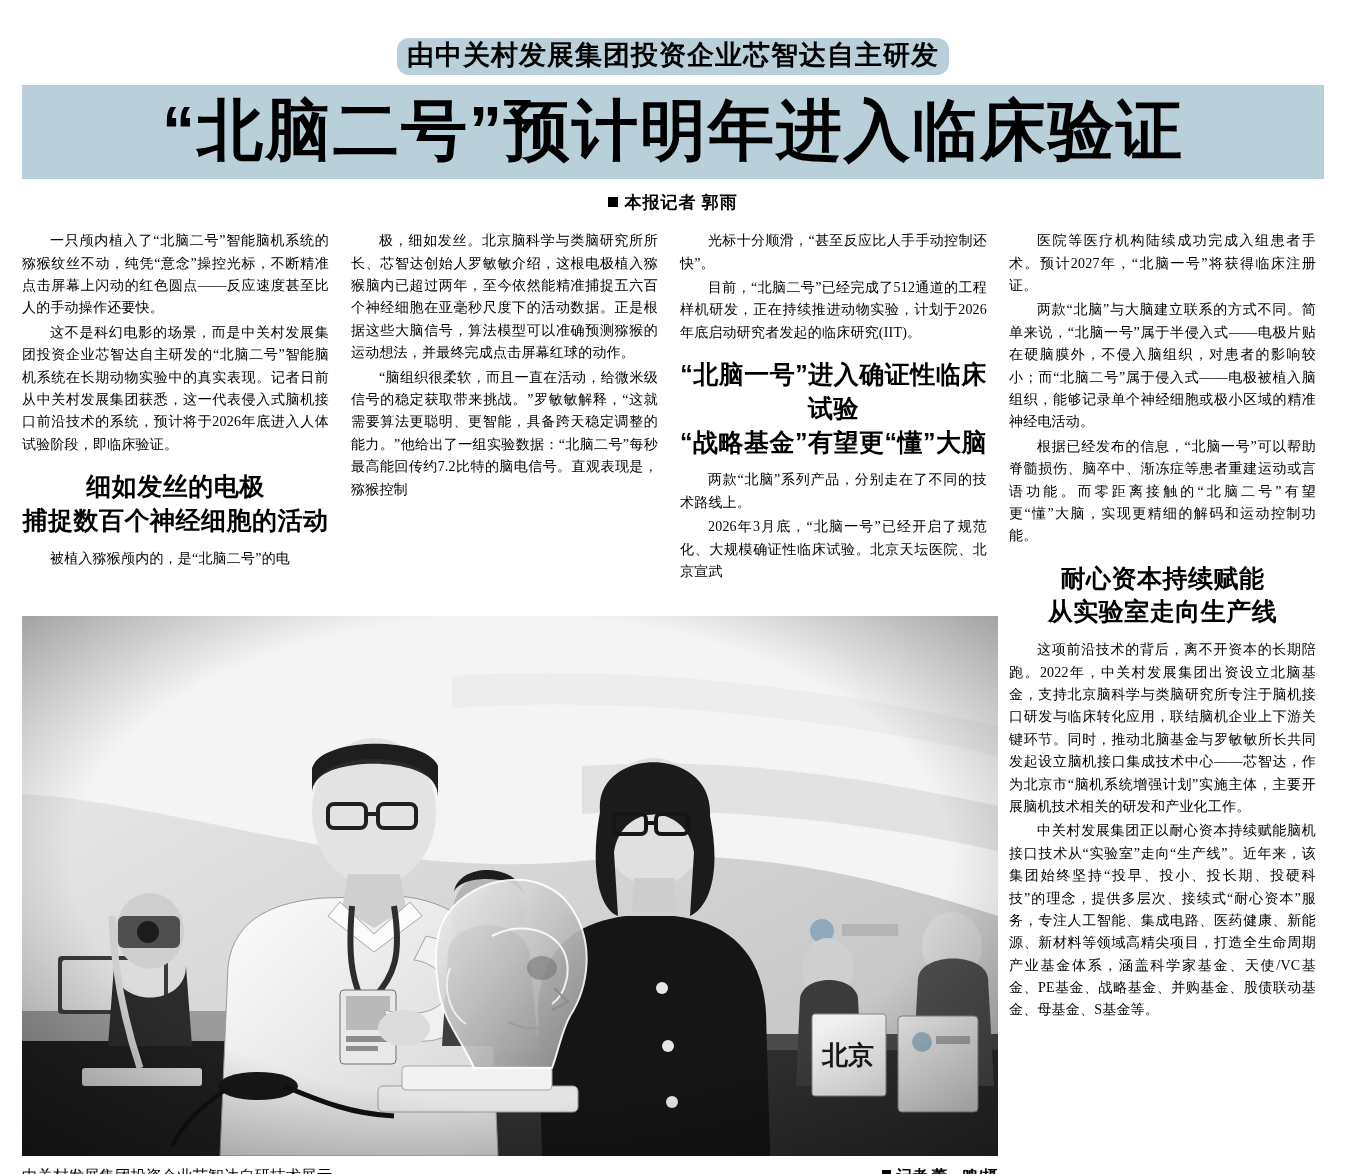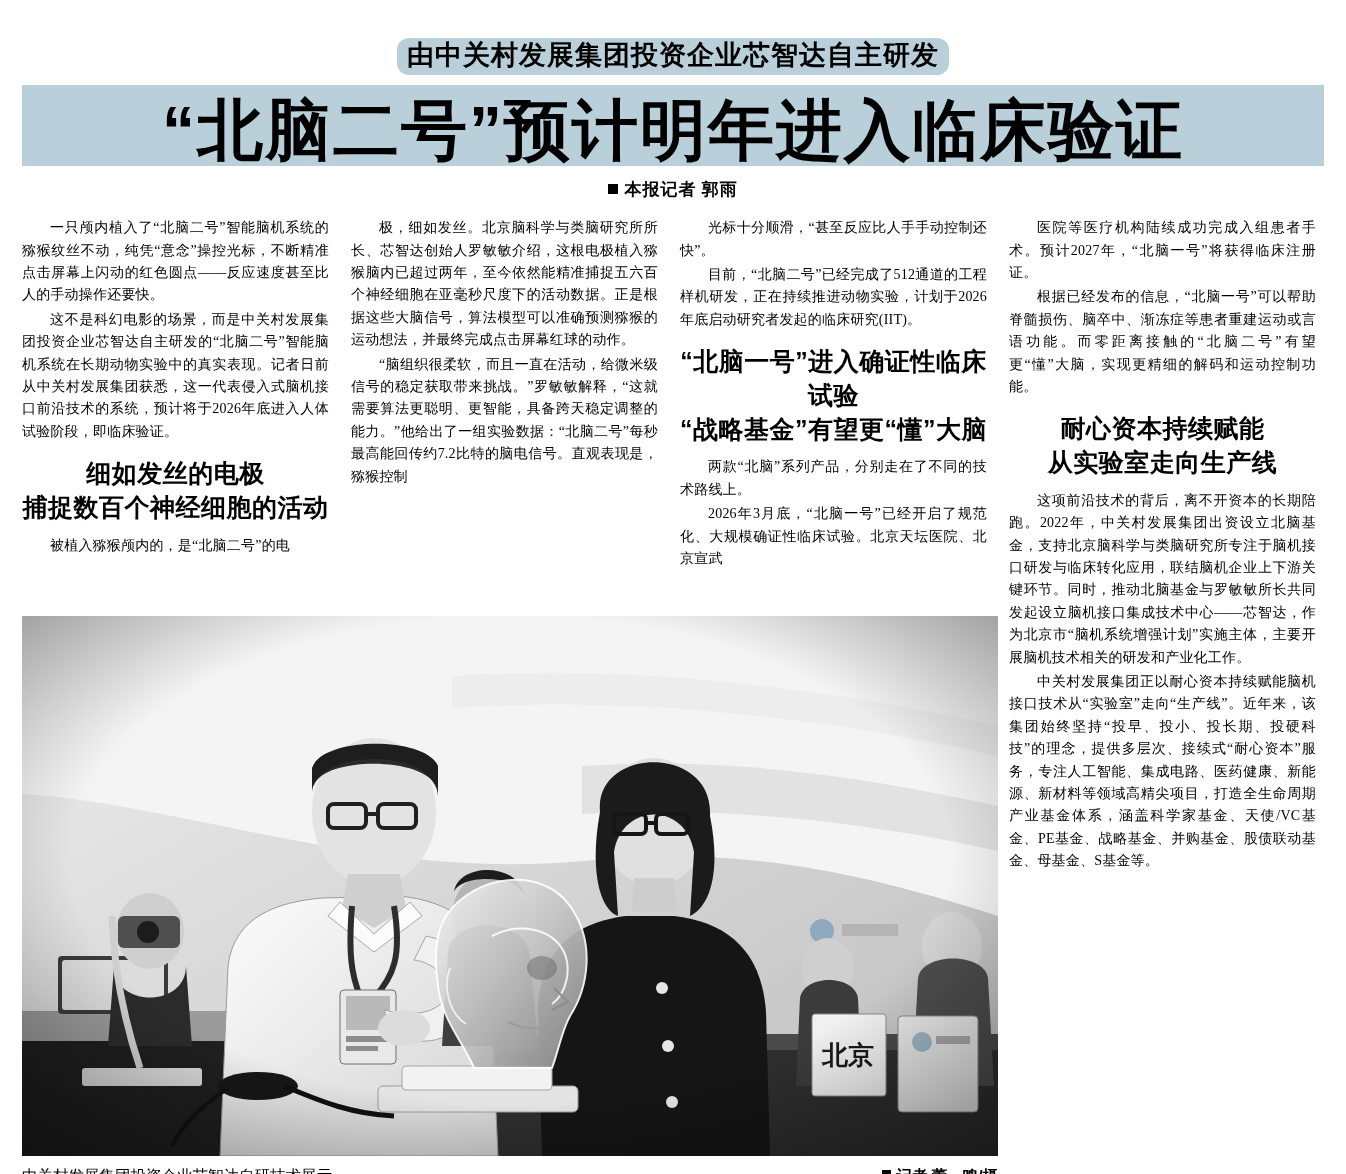--- a/index.html
+++ b/index.html
@@ -44,21 +44,21 @@
     margin-top: 10px;
     text-align: center;
   }
   .headline {
     display: block;
     background: #b9cfd9;
     color: #000;
     font-size: 66px;
     font-weight: bold;
     letter-spacing: 2px;
-    padding: 10px 0 0 0;
+    padding: 10px 0 13px 0;
     font-family: "Liberation Sans", "DejaVu Sans", sans-serif;
     line-height: 1.08;
   }
   .byline {
     text-align: center;
     margin-top: 12px;
     font-size: 17px;
     font-weight: bold;
     font-family: Liberation Serif, serif;
     letter-spacing: 1px;
@@ -193,20 +193,21 @@
       <h2 class="subhead">
         <span>“北脑一号”进入确证性临床试验</span><br>
         <span>“战略基金”有望更“懂”大脑</span>
       </h2>
       <p class="body">两款“北脑”系列产品，分别走在了不同的技术路线上。</p>
       <p class="body">2026年3月底，“北脑一号”已经开启了规范化、大规模确证性临床试验。北京天坛医院、北京宣武</p>
     </div>
 
     <div class="col-right">
       <p class="body">医院等医疗机构陆续成功完成入组患者手术。预计2027年，“北脑一号”将获得临床注册证。</p>
+      <p class="body">两款“北脑”与大脑建立联系的方式不同。简单来说，“北脑一号”属于半侵入式——电极片贴在硬脑膜外，不侵入脑组织，对患者的影响较小；而“北脑二号”属于侵入式——电极被植入脑组织，能够记录单个神经细胞或极小区域的精准神经电活动。</p>
       <p class="body">根据已经发布的信息，“北脑一号”可以帮助脊髓损伤、脑卒中、渐冻症等患者重建运动或言语功能。而零距离接触的“北脑二号”有望更“懂”大脑，实现更精细的解码和运动控制功能。</p>
       <h2 class="subhead">
         <span>耐心资本持续赋能</span><br>
         <span>从实验室走向生产线</span>
       </h2>
       <p class="body">这项前沿技术的背后，离不开资本的长期陪跑。2022年，中关村发展集团出资设立北脑基金，支持北京脑科学与类脑研究所专注于脑机接口研发与临床转化应用，联结脑机企业上下游关键环节。同时，推动北脑基金与罗敏敏所长共同发起设立脑机接口集成技术中心——芯智达，作为北京市“脑机系统增强计划”实施主体，主要开展脑机技术相关的研发和产业化工作。</p>
       <p class="body">中关村发展集团正以耐心资本持续赋能脑机接口技术从“实验室”走向“生产线”。近年来，该集团始终坚持“投早、投小、投长期、投硬科技”的理念，提供多层次、接续式“耐心资本”服务，专注人工智能、集成电路、医药健康、新能源、新材料等领域高精尖项目，打造全生命周期产业基金体系，涵盖科学家基金、天使/VC基金、PE基金、战略基金、并购基金、股债联动基金、母基金、S基金等。</p>
     </div>
   </div>
 

